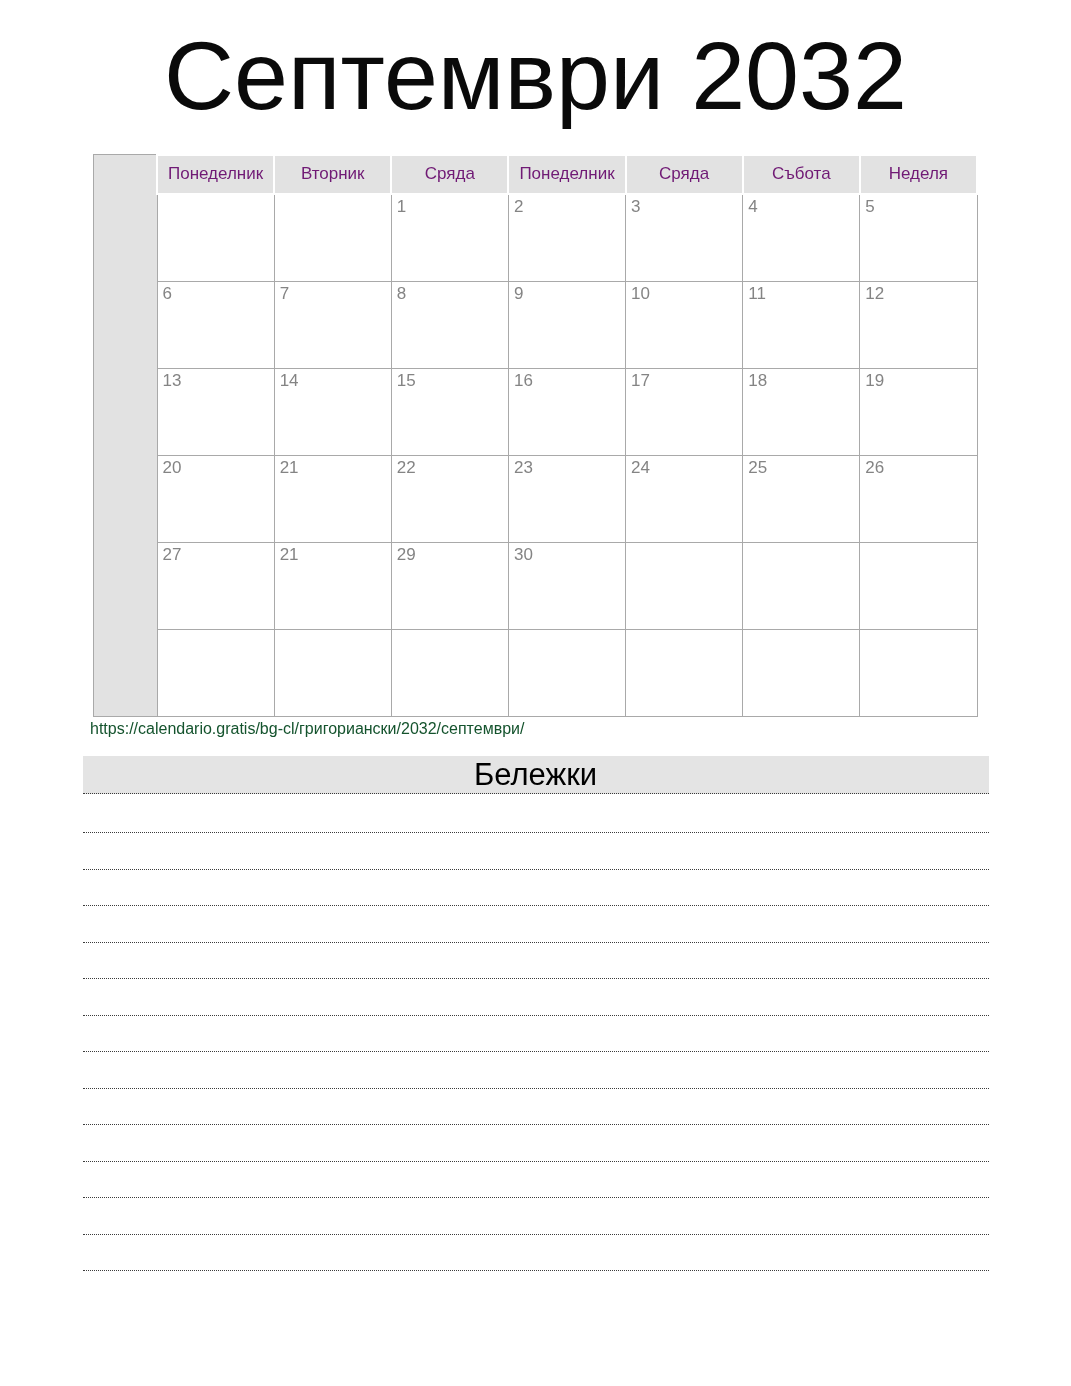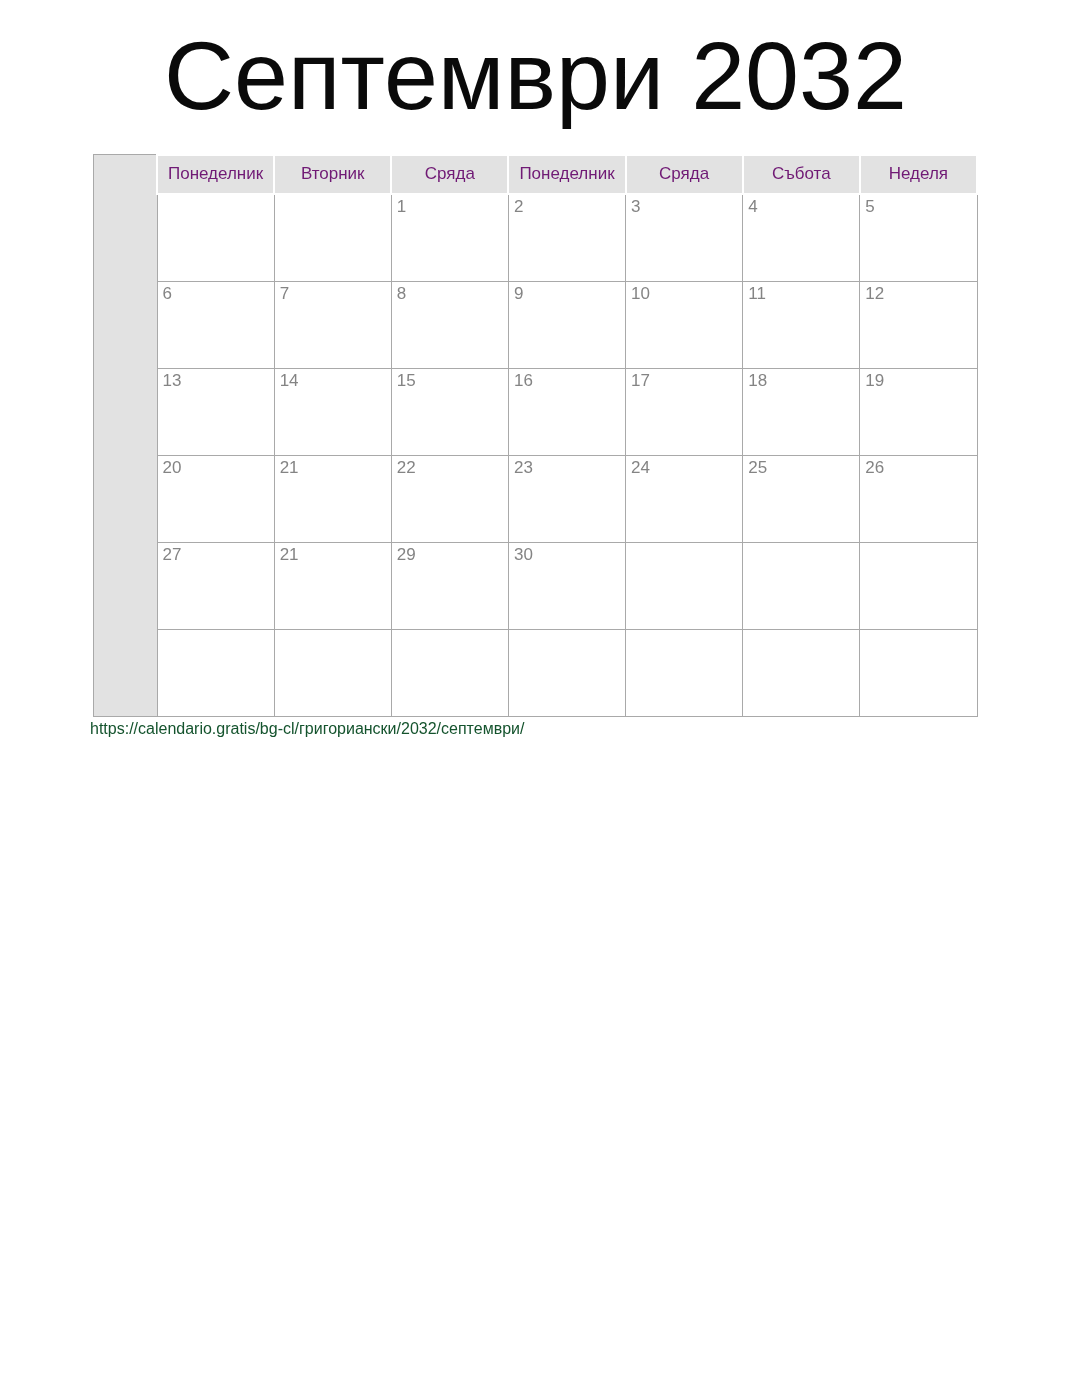--- a/index.html
+++ b/index.html
@@ -160,14 +160,34 @@
             <td class="day"></td>
             <td class="day"></td>
             <td class="day"></td>
           </tr>
         </tbody>
     </table>
   </div>
 
   <div class="source-url">https://calendario.gratis/bg-cl/григориански/2032/септември/</div>
 
+  <section class="notes">
+    <div class="notes-header">
+      <span>Бележки</span>
+    </div>
+    <div class="notes-lines" id="notes-lines">
+        <div class="note-line"></div>
+        <div class="note-line"></div>
+        <div class="note-line"></div>
+        <div class="note-line"></div>
+        <div class="note-line"></div>
+        <div class="note-line"></div>
+        <div class="note-line"></div>
+        <div class="note-line"></div>
+        <div class="note-line"></div>
+        <div class="note-line"></div>
+        <div class="note-line"></div>
+        <div class="note-line"></div>
+        <div class="note-line"></div>
+      </div>
+  </section>
 
 </main>
 
 </body></html>

